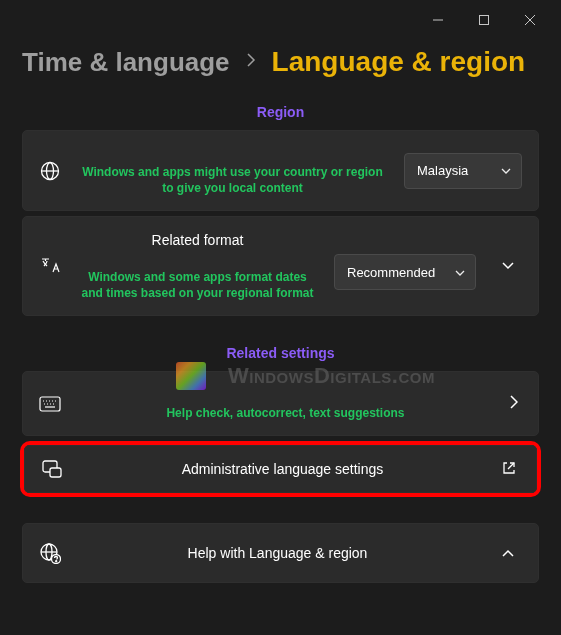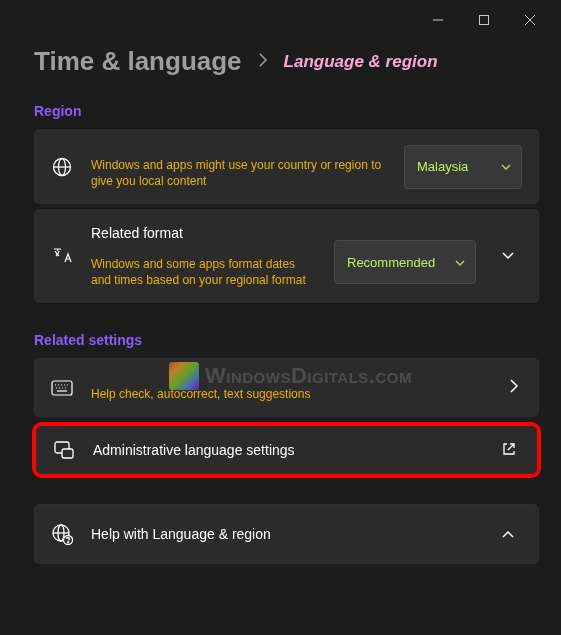--- a/index.html
+++ b/index.html
@@ -22,42 +22,42 @@
   .titlebar-btn {
     width: 46px;
     height: 32px;
     display: flex;
     align-items: center;
     justify-content: center;
     color: #ffffff;
     opacity: 0.75;
   }
   .content {
-    padding: 6px 22px 0 34px;
+    padding: 6px 22px 0 22px;
+    text-align: center;
   }
   .breadcrumb {
     display: flex;
     align-items: center;
     gap: 16px;
     margin-bottom: 26px;
   }
   .bc-parent {
     font-size: 26px;
     font-weight: 600;
     color: #9e9e9e;
   }
   .bc-sep {
     font-size: 16px;
     color: #9e9e9e;
   }
   .bc-current {
-    font-size: 17px;
+    font-size: 28px;
     font-weight: 600;
-    color: #f9a8d4;
-    font-style: italic;
+    color: #eab308;
   }
   .section-label {
     font-size: 14px;
     font-weight: 600;
     color: #8b5cf6;
     margin-bottom: 10px;
   }
   .card {
     background: #2b2b2b;
     border-radius: 5px;
@@ -79,36 +79,37 @@
     flex: 1;
     min-width: 0;
   }
   .card-title {
     font-size: 14px;
     color: #ffffff;
     line-height: 1.3;
   }
   .card-sub {
     font-size: 12px;
-    color: #eab308;
+    color: #22c55e;
     line-height: 1.35;
-    margin-top: 13px;
+    margin-top: 19px;
+    font-weight: bold;
   }
   .dropdown {
     background: #383838;
     border: 1px solid #4a4a4a;
     border-radius: 4px;
     min-width: 118px;
-    height: 44px;
+    height: 36px;
     display: flex;
     align-items: center;
     justify-content: space-between;
     padding: 0 10px 0 12px;
     font-size: 13px;
-    color: #bef264;
+    color: #ffffff;
   }
   .dropdown .chev { font-size: 10px; opacity: 0.9; }
   .expand-btn {
     width: 28px;
     display: flex;
     justify-content: center;
     color: #ffffff;
     font-size: 12px;
   }
   .nav-arrow {
@@ -118,25 +119,25 @@
   }
   .section-gap { height: 24px; }
   .highlight {
     border: 4px solid #ff0000;
     border-radius: 10px;
     margin: 2px -2px;
   }
   .highlight .card { margin-bottom: 0; }
   .watermark {
     position: absolute;
-    left: 169px;
+    left: 176px;
     top: 362px;
     display: flex;
     align-items: center;
-    gap: 6px;
+    gap: 22px;
     pointer-events: none;
     opacity: 0.7;
     text-align: right;
   }
   .wm-swatch {
     width: 30px; height: 28px;
     background: linear-gradient(135deg,#f05a28 0%,#f5a623 25%,#7ed321 50%,#4a90e2 75%,#9013fe 100%);
     border-radius: 3px;
   }
   .wm-text {

